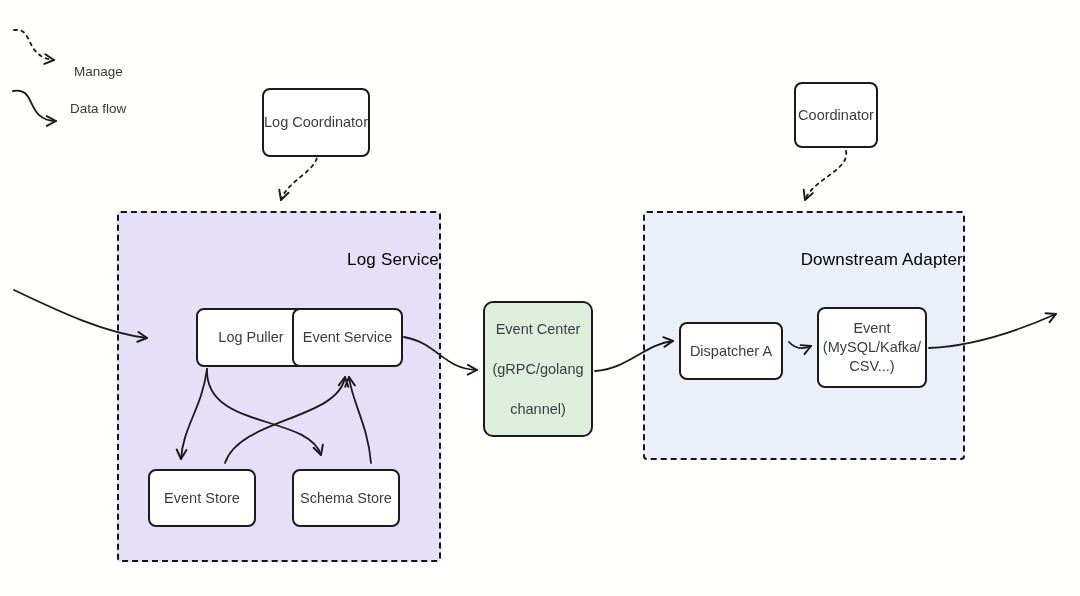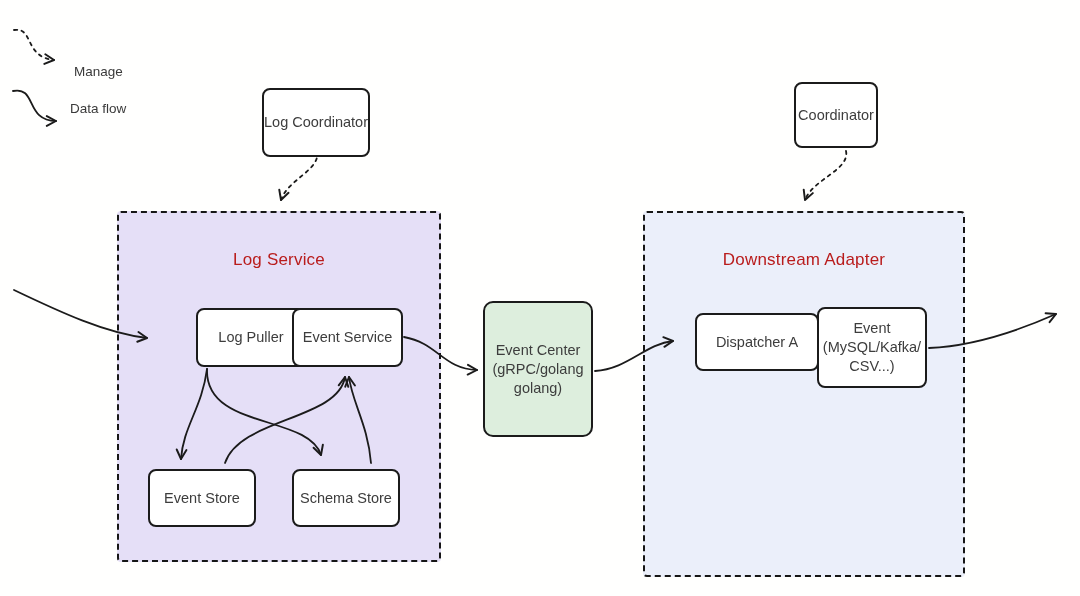--- a/index.html
+++ b/index.html
@@ -22,59 +22,59 @@
   }
   .container-box {
     position: absolute;
     border: 2px dashed #161616;
     border-radius: 4px;
     box-sizing: border-box;
   }
   .container-box.lavender { background: #e5dff7; }
   .container-box.blue { background: #ebeffa; }
   .container-title {
-    text-align: center;
+    text-align: right;
     padding-top: 37px;
     font-size: 17px;
-    color: #b91c1c;
+    color: #000000;
     letter-spacing: 0.2px;
   }
   .node {
     position: absolute;
     background: #ffffff;
     border: 2px solid #1b1b1b;
     border-radius: 8px;
     box-sizing: border-box;
     display: flex;
     flex-direction: column;
     align-items: center;
     justify-content: center;
     font-size: 14.5px;
     color: #3d3d3d;
     text-align: center;
     line-height: 19px;
   }
   .node .lbl { white-space: nowrap; }
-  .node.green { background: #ddeedd; border-radius: 10px; }
+  .node.green { background: #ddeedd; border-radius: 10px; gap: 21px; }
   .legend-label {
     position: absolute;
     font-size: 13.5px;
     color: #3a3a3a;
   }
 </style>
 </head>
 <body>
 
 <div class="canvas">
 
   <div class="container-box lavender" style="left:117px; top:211px; width:324px; height:351px;">
     <div class="container-title">Log Service</div>
   </div>
 
-  <div class="container-box blue" style="left:643px; top:211px; width:322px; height:366px;">
+  <div class="container-box blue" style="left:643px; top:211px; width:322px; height:249px;">
     <div class="container-title">Downstream Adapter</div>
   </div>
 
   <svg class="edge-layer" viewBox="0 0 1080 596" xmlns="http://www.w3.org/2000/svg">
     <defs>
       <marker id="ah" viewBox="0 0 12 12" refX="10" refY="6" markerWidth="13" markerHeight="13" markerUnits="userSpaceOnUse" orient="auto">
         <path d="M 1.5 1.5 L 10 6 L 1.5 10.5" fill="none" stroke="#1b1b1b" stroke-width="1.8" stroke-linecap="round" stroke-linejoin="round"></path>
       </marker>
     </defs>
     <g fill="none" stroke="#1b1b1b" stroke-width="1.8" stroke-linecap="round">
@@ -120,24 +120,24 @@
     <span class="lbl">Event Store</span>
   </div>
 
   <div class="node" style="left:292px; top:469px; width:108px; height:58px;">
     <span class="lbl">Schema Store</span>
   </div>
 
   <div class="node green" style="left:483px; top:301px; width:110px; height:136px;">
     <div>Event Center</div>
     <div>(gRPC/golang</div>
-    <div>golang)</div>
+    <div>channel)</div>
   </div>
 
-  <div class="node" style="left:679px; top:313px; width:124px; height:58px;margin-left:16px;">
+  <div class="node" style="left:679px; top:322px; width:104px; height:58px;">
     <span class="lbl">Dispatcher A</span>
   </div>
 
   <div class="node" style="left:817px; top:307px; width:110px; height:81px;">
     <div>Event</div>
     <div>(MySQL/Kafka/</div>
     <div>CSV...)</div>
   </div>
 
 </div>

